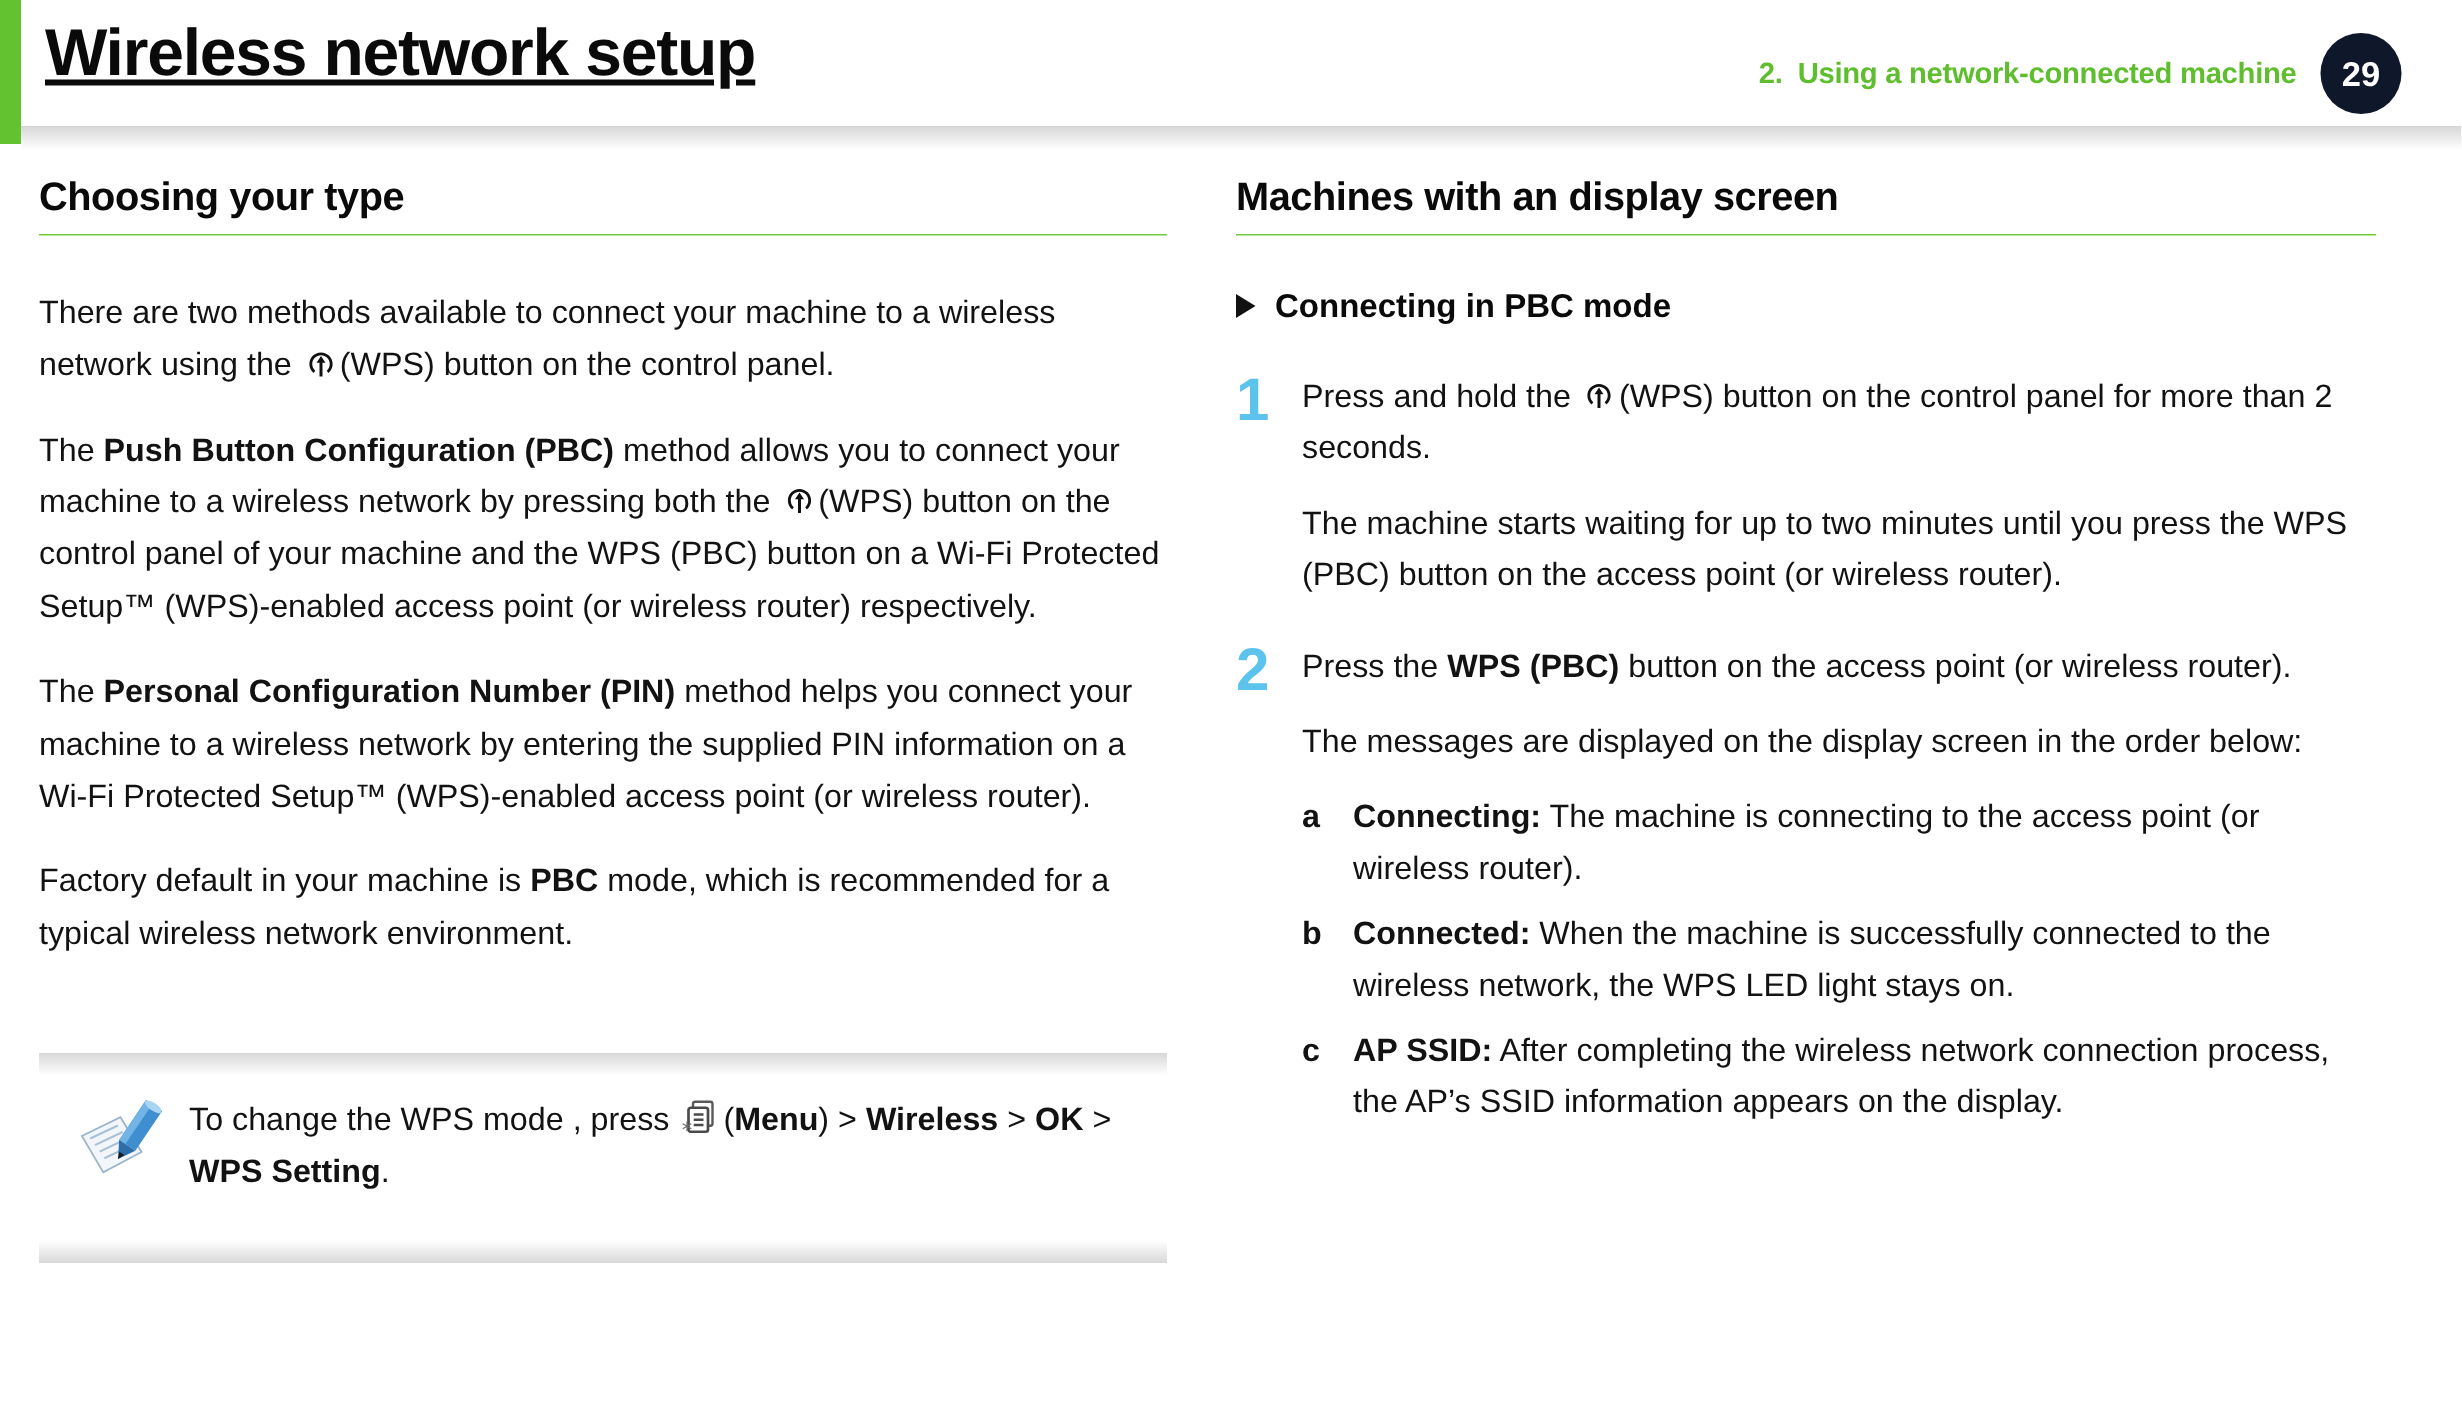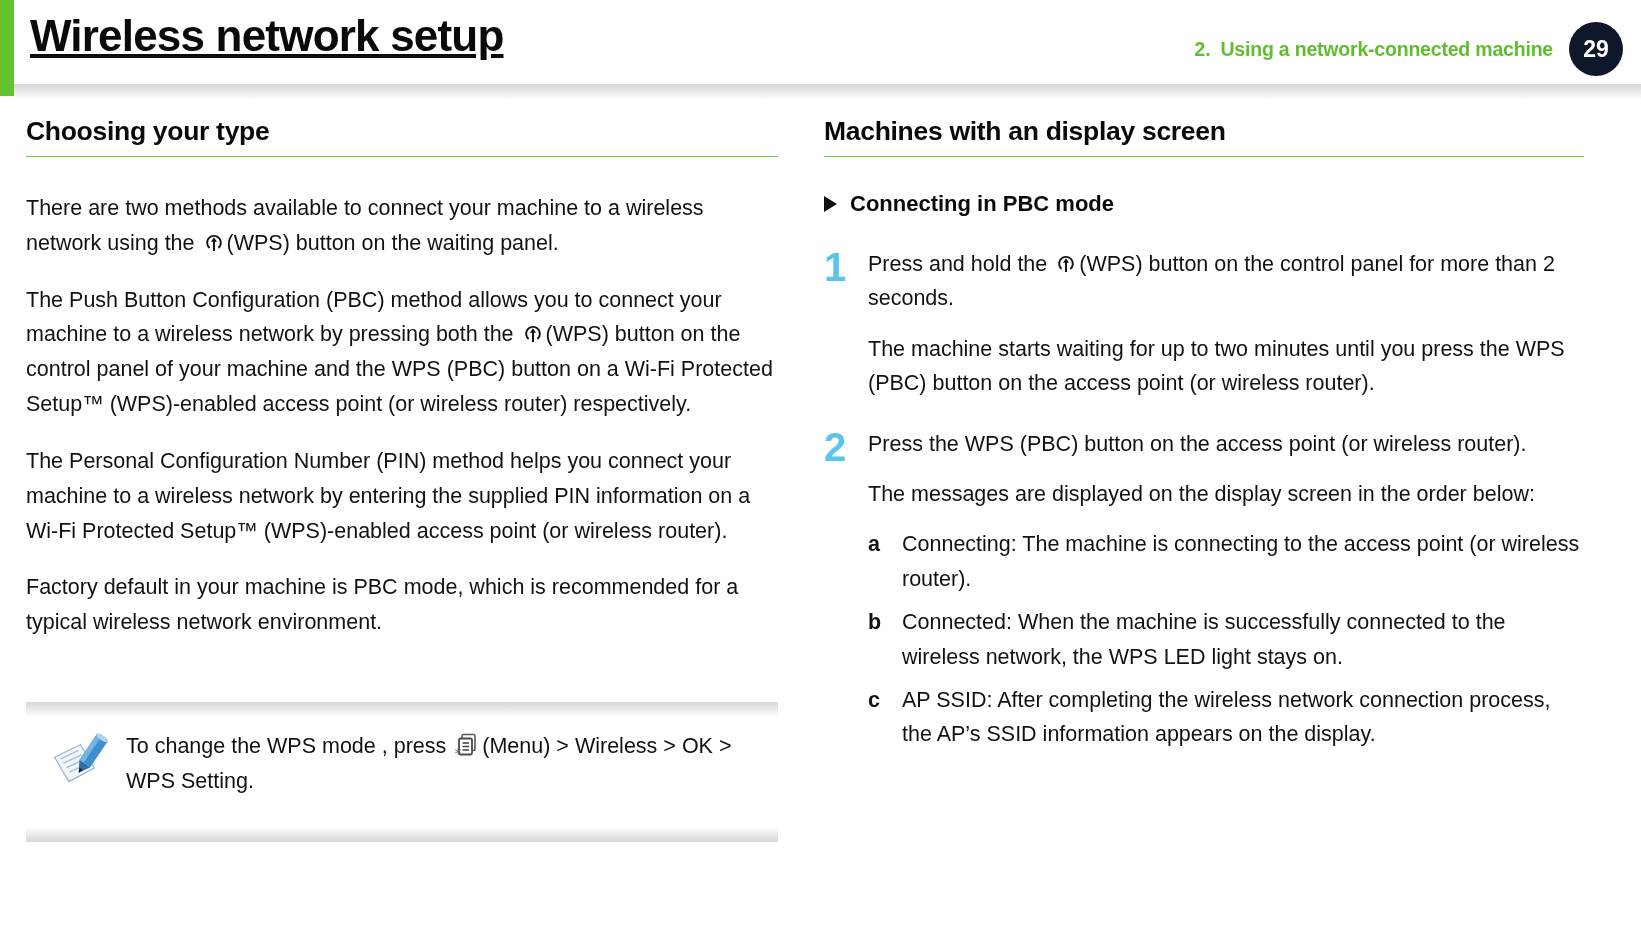--- a/index.html
+++ b/index.html
@@ -49,21 +49,21 @@
     padding-top: 14px;
     color: #0a0a0a;
     white-space: nowrap;
     text-decoration: underline;
   }
   .header-right {
     display: flex;
     align-items: center;
     gap: 16px;
     padding-top: 22px;
-    padding-right: 18px;
+    padding-right: 40px;
   }
   .chapter-label {
     font-size: 19.5px;
     font-weight: bold;
     color: #5fbe2e;
     white-space: nowrap;
     letter-spacing: -0.2px;
   }
   .chapter-label .chap-num { margin-right: 10px; }
   .page-badge {
@@ -115,21 +115,21 @@
     white-space: nowrap;
   }
 
   p.body-text {
     font-size: 21.5px;
     line-height: 1.62;
     margin: 0 0 22px 0;
     color: #121212;
   }
   p.body-text:last-child { margin-bottom: 0; }
-  .b { font-weight: normal; text-align: center; }
+  .b { font-weight: bold; text-align: center; }
 
   
   .wps-icon {
     display: inline-block;
     width: 20px;
     height: 20px;
     vertical-align: -3px;
     margin: 0 3px;
   }
   .wps-icon svg { display: block; }
@@ -267,21 +267,21 @@
 
     <div class="section-head">Choosing your type</div>
 
     <p class="body-text">
       <span>There are two methods available to connect your machine to a wireless network using the</span>
       <span class="wps-icon">
         <svg viewBox="0 0 24 24" width="20" height="20">
           <path d="M12 2.4c-5.1 0-9.3 4.1-9.3 9.2 0 2.9 1.3 5.5 3.4 7.2l1.3-1.9c-1.5-1.3-2.4-3.2-2.4-5.3 0-3.9 3.2-7 7-7s7 3.1 7 7c0 2.1-0.9 4-2.4 5.3l1.3 1.9c2.1-1.7 3.4-4.3 3.4-7.2 0-5.1-4.2-9.2-9.3-9.2z" fill="#111"></path>
           <path d="M12 5.2 L15.6 10.6 L13.2 10.6 L13.2 21.6 L10.8 21.6 L10.8 10.6 L8.4 10.6 Z" fill="#111"></path>
         </svg>
-      </span><span>(WPS) button on the waiting panel.</span>
+      </span><span>(WPS) button on the control panel.</span>
     </p>
 
     <p class="body-text">
       <span>The</span>
       <span class="b">Push Button Configuration (PBC)</span>
       <span>method allows you to connect your machine to a wireless network by pressing both the</span>
       <span class="wps-icon">
         <svg viewBox="0 0 24 24" width="20" height="20">
           <path d="M12 2.4c-5.1 0-9.3 4.1-9.3 9.2 0 2.9 1.3 5.5 3.4 7.2l1.3-1.9c-1.5-1.3-2.4-3.2-2.4-5.3 0-3.9 3.2-7 7-7s7 3.1 7 7c0 2.1-0.9 4-2.4 5.3l1.3 1.9c2.1-1.7 3.4-4.3 3.4-7.2 0-5.1-4.2-9.2-9.3-9.2z" fill="#111"></path>
           <path d="M12 5.2 L15.6 10.6 L13.2 10.6 L13.2 21.6 L10.8 21.6 L10.8 10.6 L8.4 10.6 Z" fill="#111"></path>

